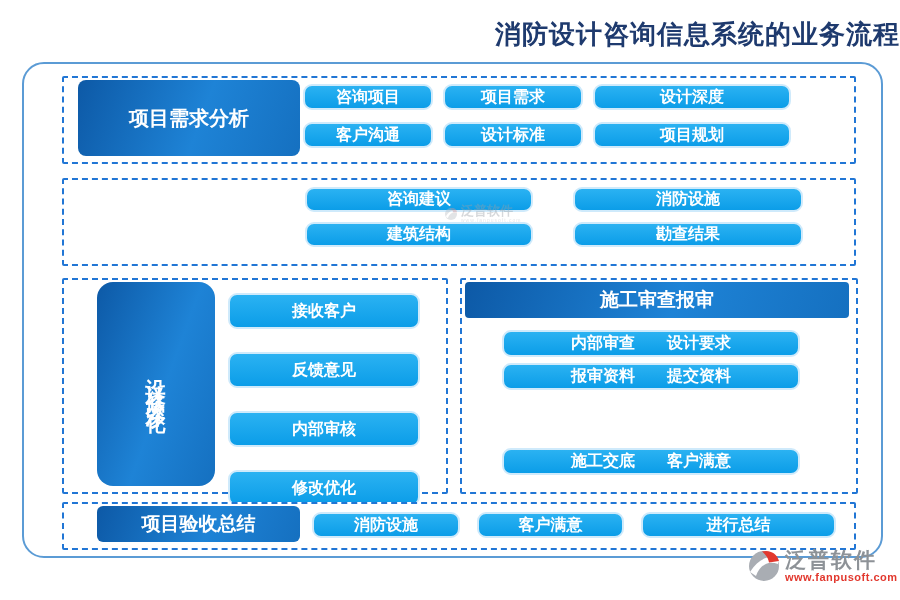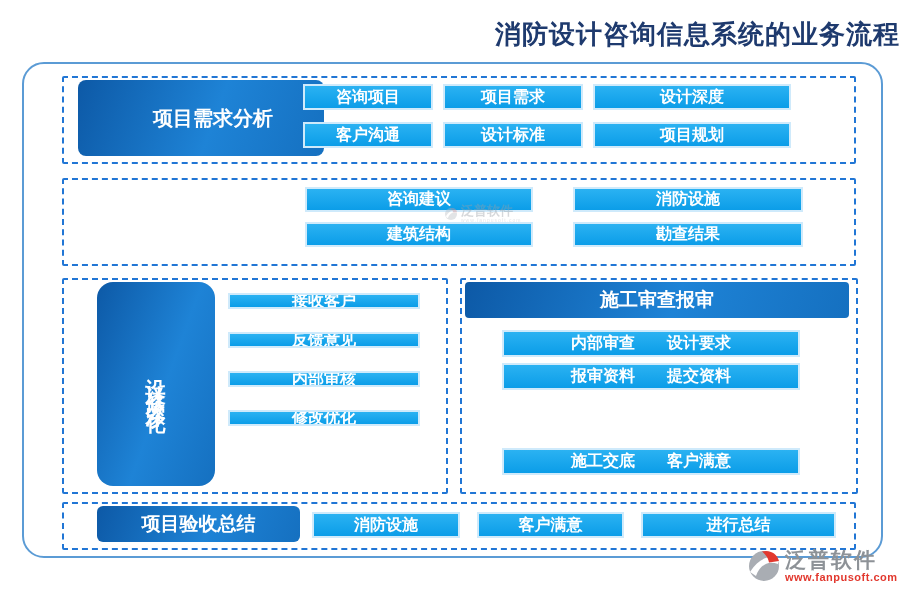--- a/index.html
+++ b/index.html
@@ -23,45 +23,45 @@
   .sec-scheme{left:38px;top:114px;width:790px;height:84px;}
   .sec-rev{left:38px;top:214px;width:382px;height:212px;}
   .sec-con{left:436px;top:214px;width:394px;height:212px;}
   .sec-acc{left:38px;top:438px;width:790px;height:44px;}
 
   .hblock{
     position:absolute;display:flex;align-items:center;justify-content:center;
     background:linear-gradient(110deg,#0d59a6 0%,#1e83d6 55%,#1570c0 100%);
     color:#ffffff;font-weight:bold;border-radius:8px;text-align:center;
   }
-  .hblock.h-row{left:14px;top:2px;width:222px;height:76px;font-size:20px;padding-left:24px;}
+  .hblock.h-row{left:14px;top:2px;width:222px;height:76px;font-size:20px;}
   .hblock.h-vert{
     left:33px;top:2px;width:118px;height:204px;font-size:20px;border-radius:16px;
     writing-mode:vertical-lr;text-orientation:upright;letter-spacing:7px;line-height:1;
   }
   .hblock.h-acc{left:33px;top:2px;width:203px;height:36px;font-size:19px;border-radius:6px;}
 
   .chip{
     background:linear-gradient(180deg,#2bb2f2 0%,#0b9de8 100%);
-    border:2px solid #cfeafb;border-radius:0;color:#ffffff;font-weight:bold;
+    border:2px solid #cfeafb;border-radius:9px;color:#ffffff;font-weight:bold;
     display:flex;align-items:center;justify-content:center;
     font-size:16px;white-space:nowrap;overflow:hidden;box-sizing:border-box;
   }
   .grid-req{
     position:absolute;left:239px;top:6px;display:grid;
     grid-template-columns:130px 140px 198px;column-gap:10px;row-gap:12px;grid-auto-rows:26px;
   }
   .grid-scheme{
     position:absolute;left:241px;top:7px;display:grid;
     grid-template-columns:228px 230px;column-gap:40px;row-gap:10px;grid-auto-rows:25px;
   }
   .col-rev{
     position:absolute;left:164px;top:13px;width:192px;display:flex;flex-direction:column;gap:23px;
   }
-  .col-rev .chip{height:16px;}
+  .col-rev .chip{height:36px;}
   .bar-header{
     position:absolute;left:3px;width:384px;height:36px;border-radius:4px;
     background:linear-gradient(110deg,#0d59a6 0%,#1e83d6 55%,#1570c0 100%);
     color:#fff;font-weight:bold;font-size:19px;
     display:flex;align-items:center;justify-content:center;
   }
   .wide-chip{
     position:absolute;left:40px;width:298px;height:27px;gap:32px;
   }
   .row-acc{

